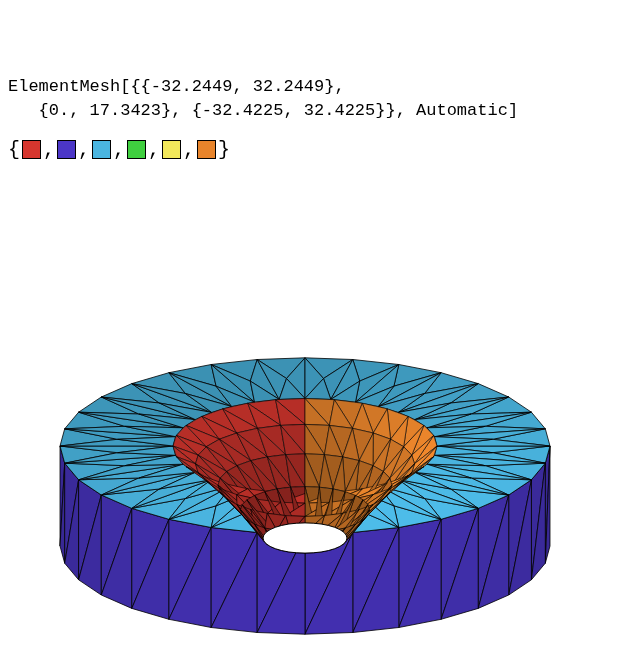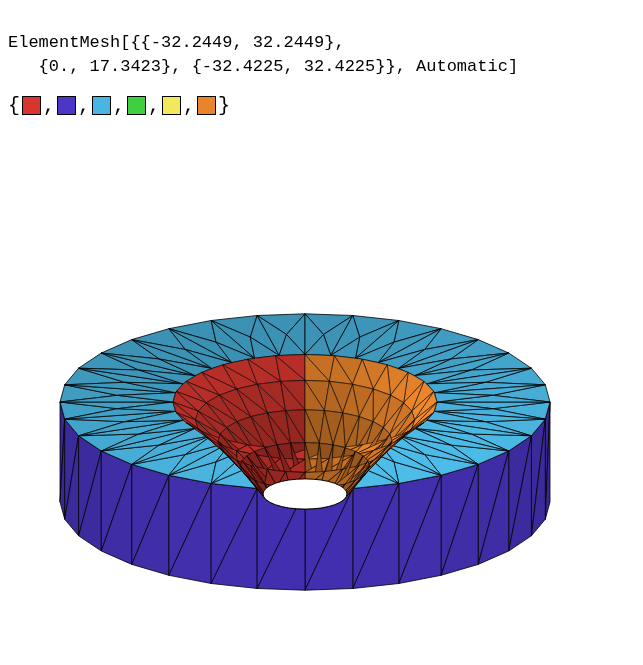--- a/index.html
+++ b/index.html
@@ -10,20 +10,21 @@
     background: #ffffff;
     font-family: "Courier New", Courier, monospace;
     font-size: 17px;
     color: #000000;
     overflow: hidden;
   }
   .code-cell {
     padding: 6px 8px 0 8px;
     white-space: pre;
     line-height: 1.45;
+    margin-top: 44px;
   }
   .swatch-row {
     padding: 14px 8px 0 8px;
     display: flex;
     align-items: center;
     gap: 0;
   }
   .brace, .comma {
     font-family: "Courier New", Courier, monospace;
     font-size: 20px;

